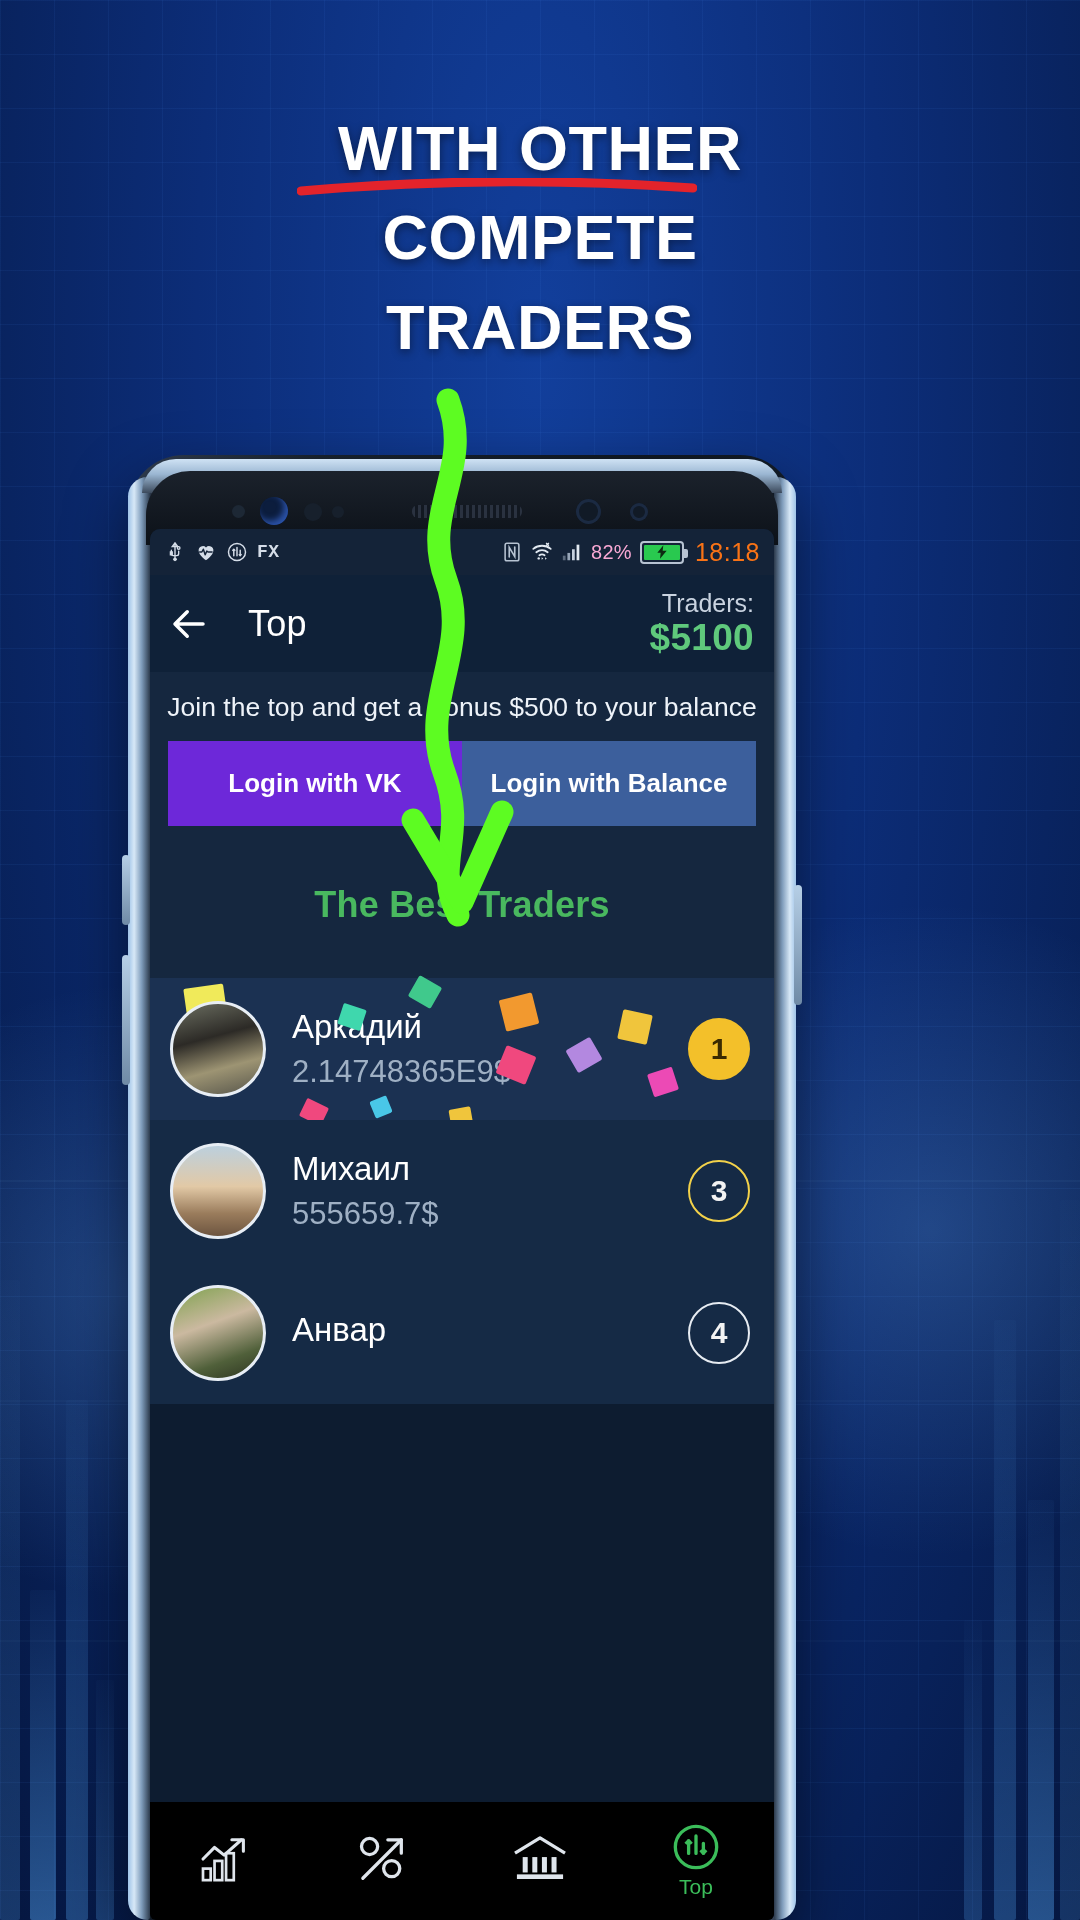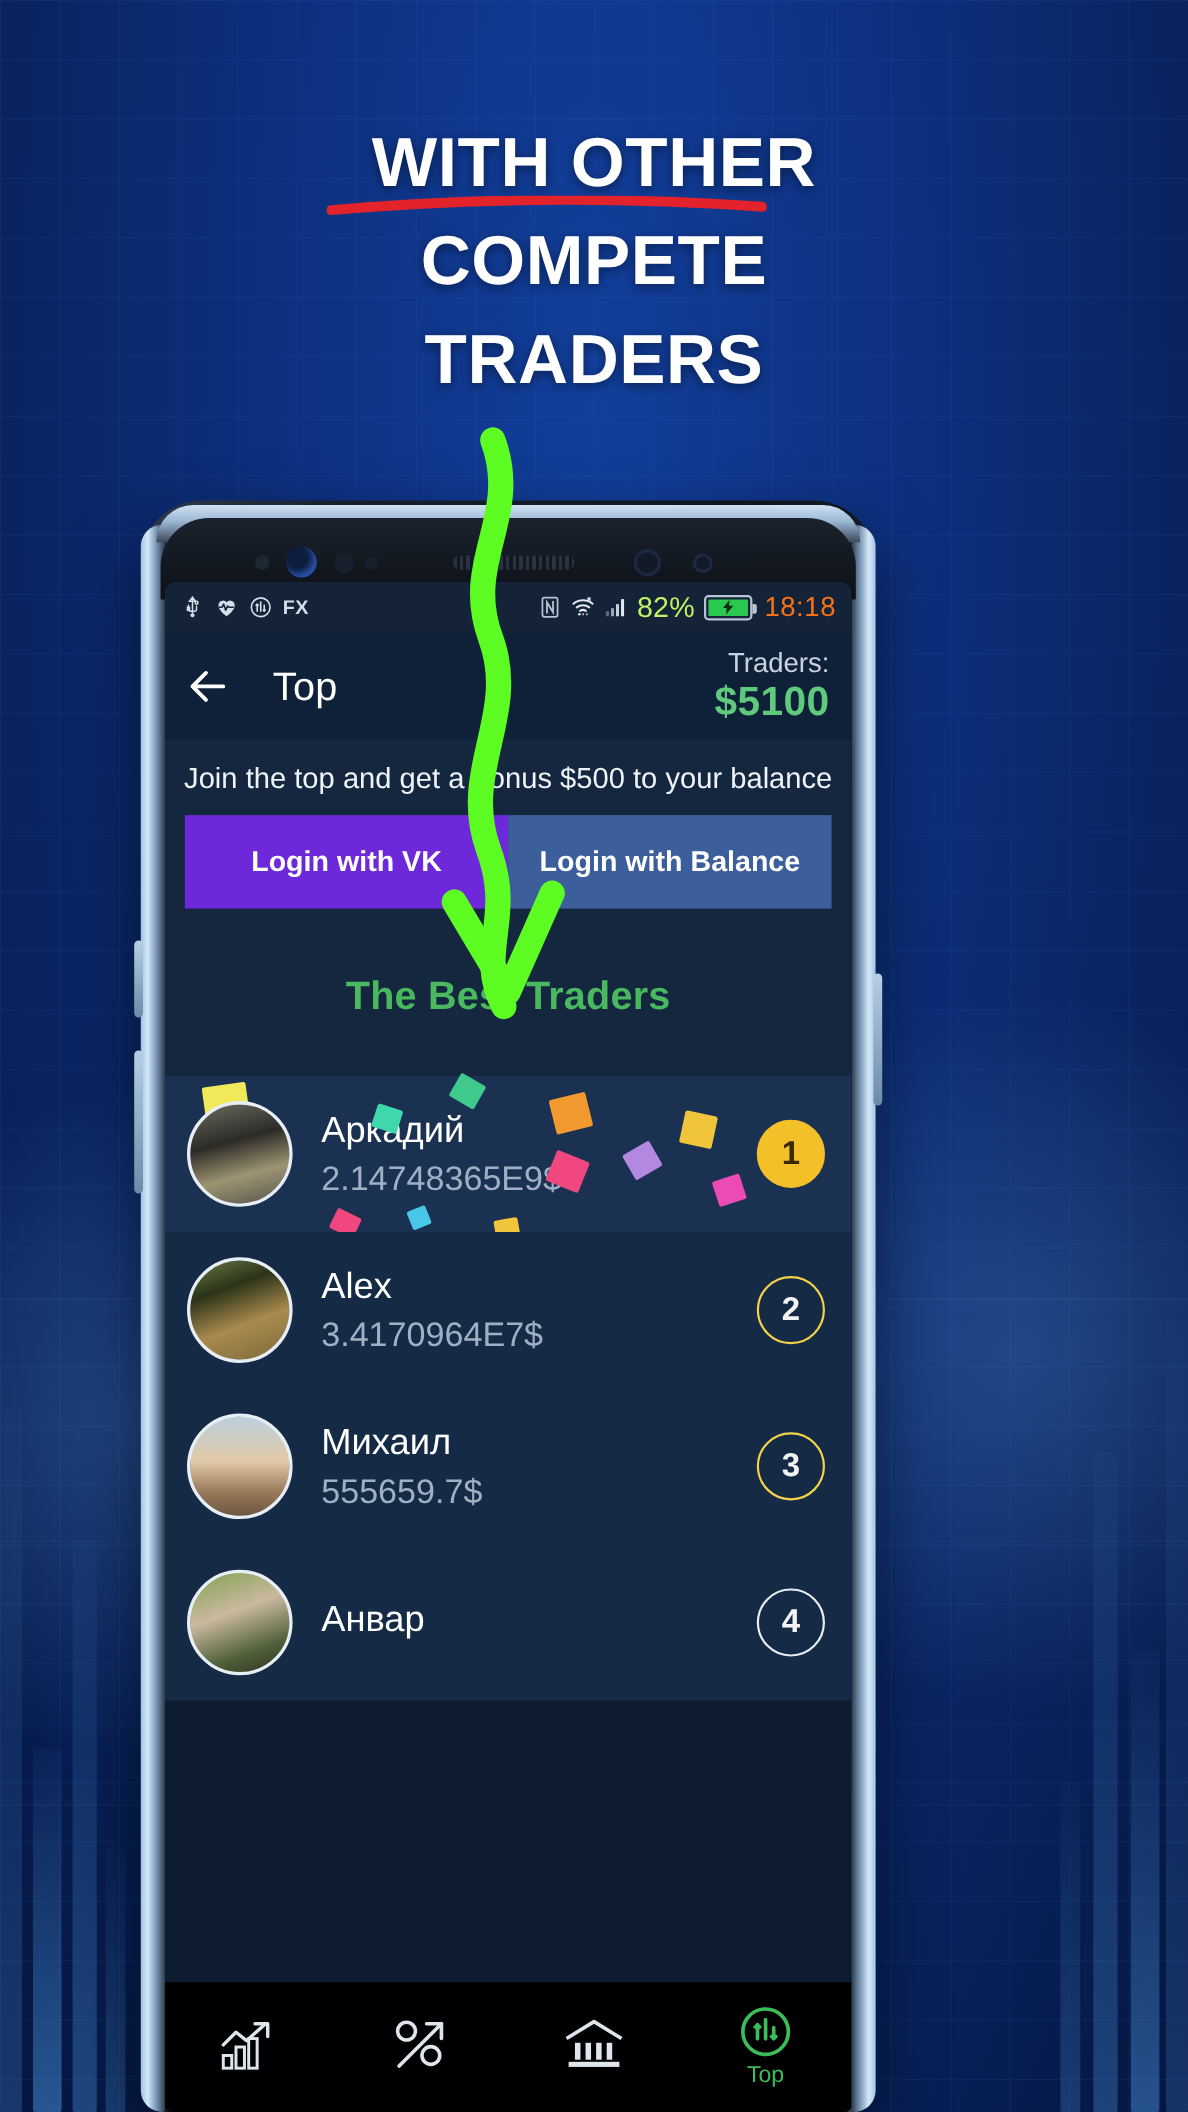--- a/index.html
+++ b/index.html
@@ -118,22 +118,22 @@
   
   .statusbar {
     height:46px; background:#142338;
     display:flex; align-items:center;
     padding:0 14px; color:#d5dde8;
     font-size:19px;
   }
   .sb-left { display:flex; align-items:center; gap:9px; }
   .sb-right { margin-left:auto; display:flex; align-items:center; gap:8px; }
   .sb-ico { width:22px; height:22px; display:block; }
-  .sb-fx { font-size:18px; font-weight:bold; letter-spacing:.5px; color:#d5dde8; }
-  .sb-pct { font-size:26px; color:#bef264; letter-spacing:.3px; }
+  .sb-fx { font-size:18px; font-weight:bold; letter-spacing:.5px; color:#d5dde8;font-family:Liberation Mono, monospace; }
+  .sb-pct { font-size:20px; color:#f9a8d4; letter-spacing:.3px; }
   .sb-time { font-size:25px; color:#f97316; letter-spacing:.5px; margin-left:3px;}
   .batt {
     width:44px; height:23px; border:2px solid #b7c3d2; border-radius:4px;
     position:relative; padding:2px;
   }
   .batt:after {
     content:""; position:absolute; right:-6px; top:6px; width:4px; height:9px;
     background:#b7c3d2; border-radius:0 2px 2px 0;
   }
   .batt-fill {
@@ -358,30 +358,20 @@
         <div class="avatar av1">
             <div class="av-sub"></div>
           </div>
         <div class="names">
           <div class="tname">Аркадий</div>
           <div class="tscore">2.14748365E9$</div>
         </div>
         <div class="rank rank-gold">1</div>
       </div>
 
-      <div class="row plain">
-        <div class="avatar av2">
-            <div class="av-sub"></div>
-          </div>
-        <div class="names">
-          <div class="tname">Alex</div>
-          <div class="tscore">3.4170964E7$</div>
-        </div>
-        <div class="rank rank-ring">2</div>
-      </div>
 
       <div class="row plain">
         <div class="avatar av3">
             <div class="av-sub"></div>
           </div>
         <div class="names">
           <div class="tname">Михаил</div>
           <div class="tscore">555659.7$</div>
         </div>
         <div class="rank rank-ring">3</div>

